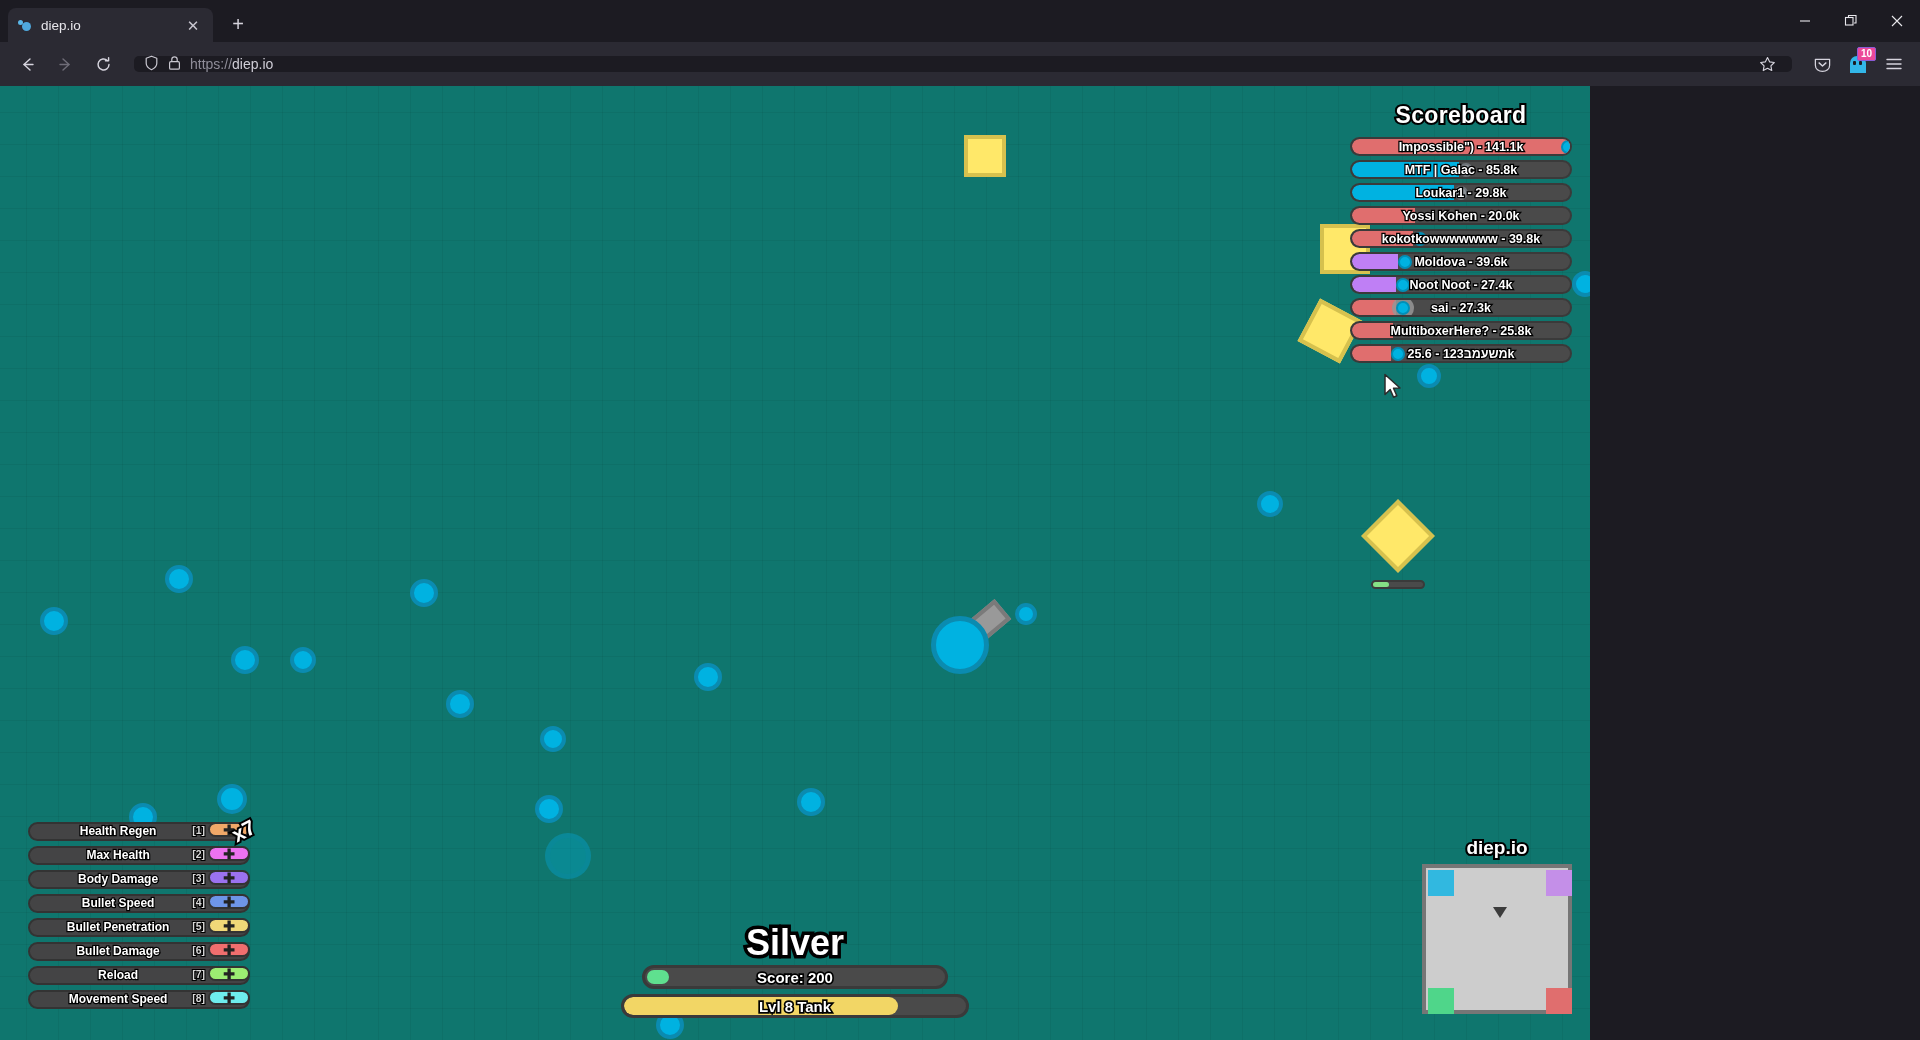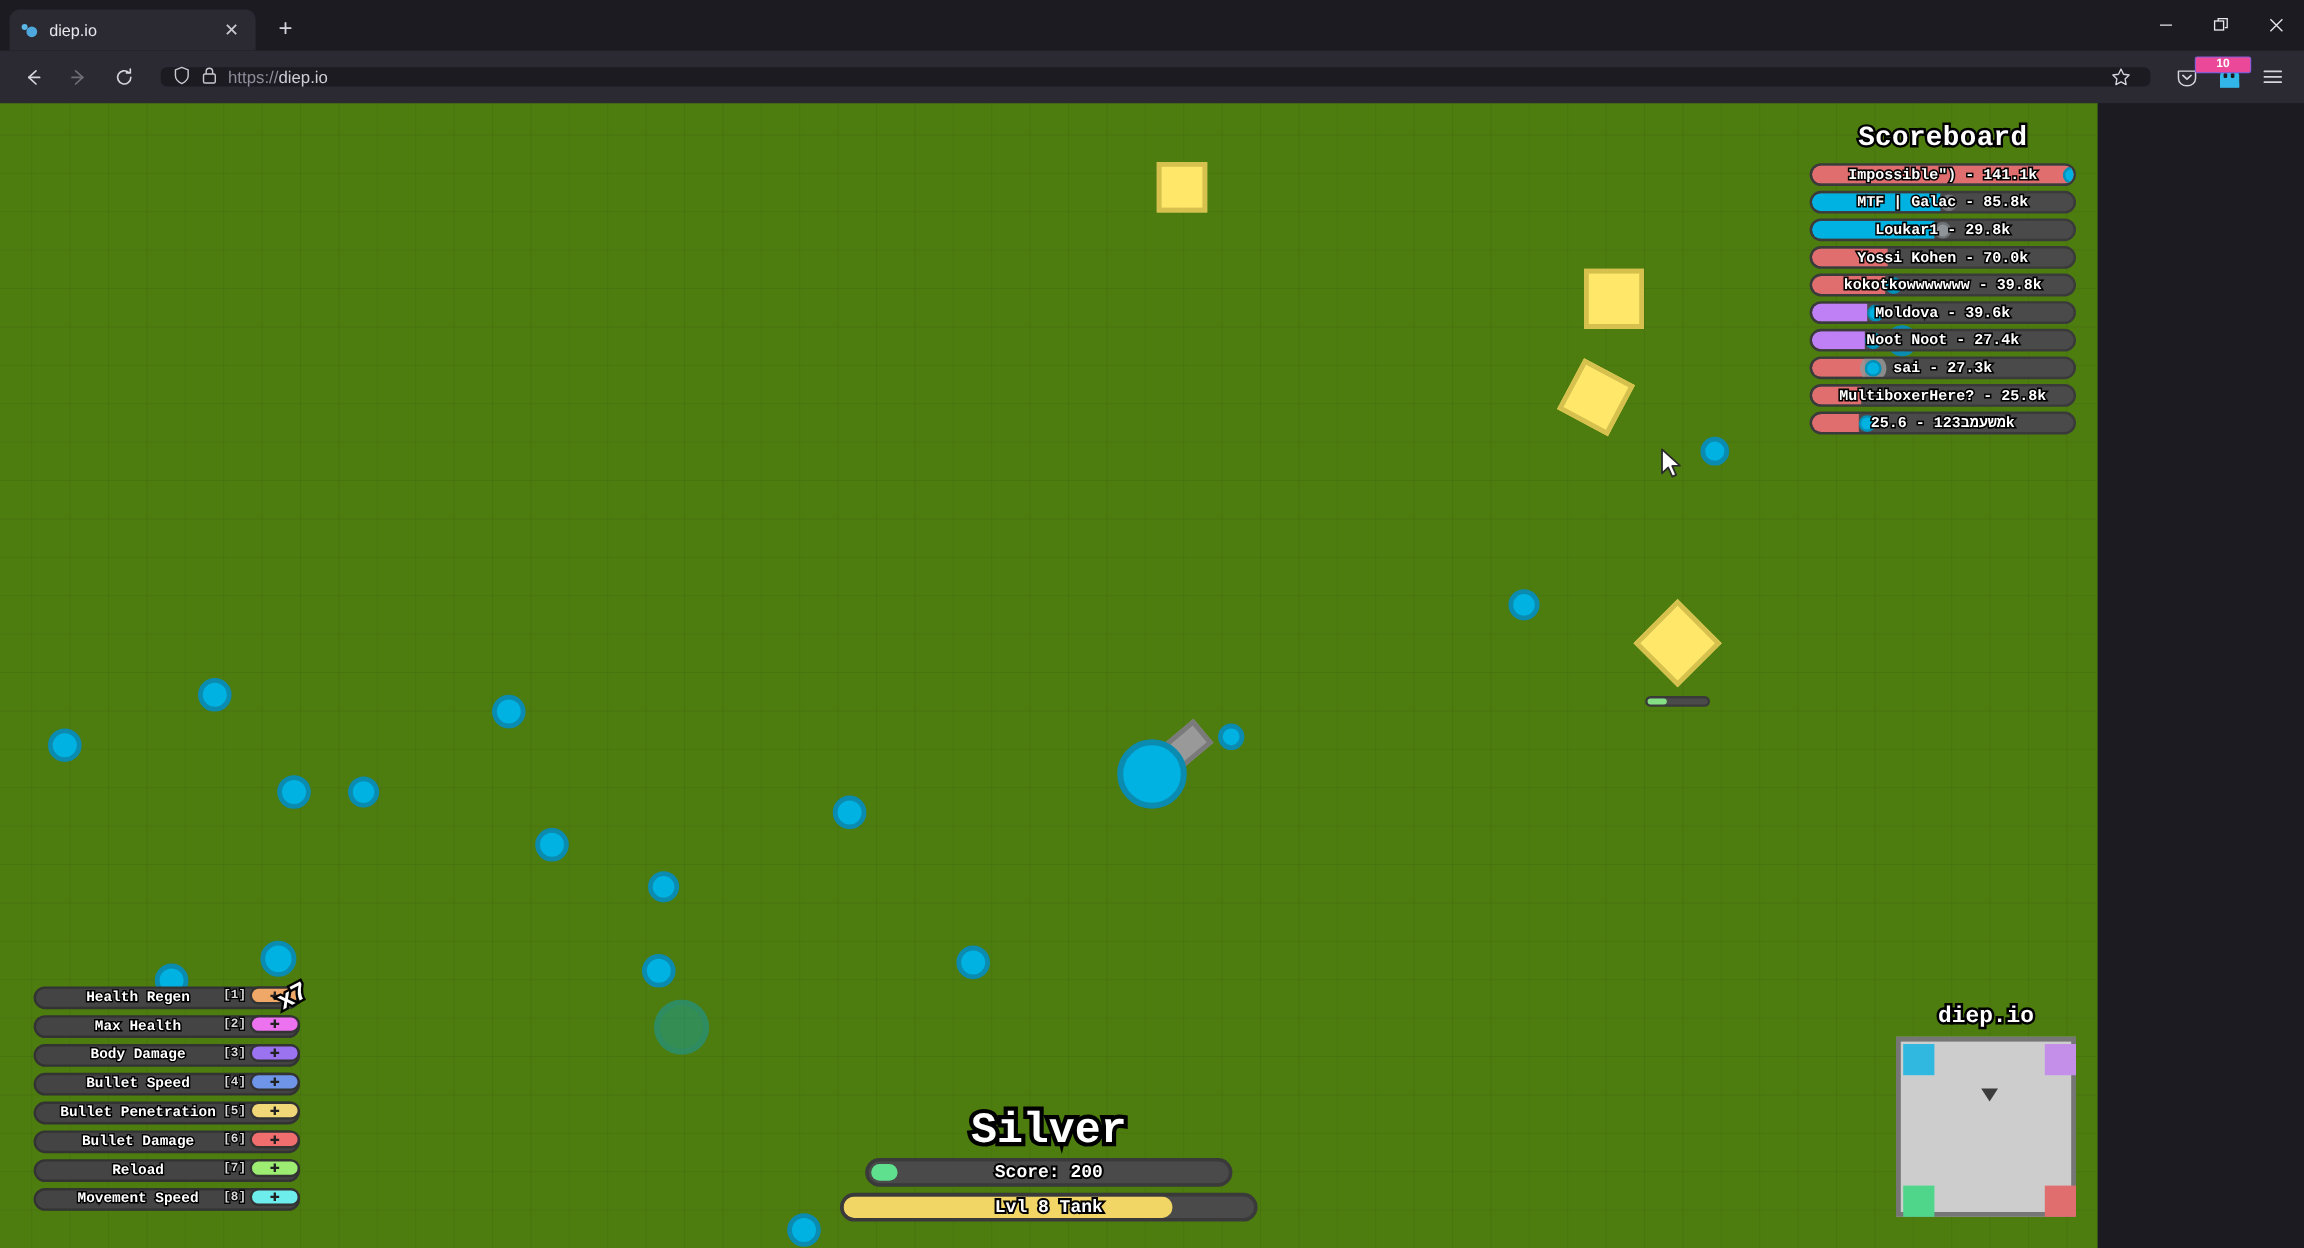--- a/index.html
+++ b/index.html
@@ -43,35 +43,35 @@
     display:flex; align-items:center; padding:0 10px; gap:9px; margin-left:10px; margin-right:6px;
     color:#bfbdc7; font-size:14px;
   }
   .url-text { color:#cfcdd6; font-size:14px; }
   .url-text .scheme { color:#8f8d99; }
   .star { width:30px; height:30px; display:flex; align-items:center; justify-content:center; color:#d6d4de; margin-left:auto; }
   .toolbar-right { display:flex; align-items:center; gap:4px; padding-left:4px; }
   .tb-ic { width:32px; height:32px; display:flex; align-items:center; justify-content:center; color:#d6d4de; position:relative; }
   .ext-badge {
     position:absolute; top:-1px; right:-2px; background:#ec4899; color:#fff;
-    font-size:10px; line-height:12px; padding:0 17px; border-radius:2px; border:1px solid #8a5bd6; font-weight:bold;
+    font-size:10px; line-height:12px; padding:0 3px; border-radius:2px; border:1px solid #8a5bd6; font-weight:bold;
   }
   .ghost { width:16px; height:17px; background:#32b6e8; position:relative; border-radius:7px 7px 0 0; }
   .ghost:after{content:"";position:absolute;bottom:0;left:0;right:0;height:4px;
     background:
       radial-gradient(circle at 2px 0, transparent 2.6px, #32b6e8 2.7px) ,
       transparent;
   }
   .ghost .eye{position:absolute;top:5px;width:3px;height:4px;background:#1c1b22;border-radius:1px;}
   .ghost .eye.l{left:3px;} .ghost .eye.r{left:9px;}
 
   
   #game {
-    position:absolute; left:0; top:86px; width:1748px; height:954px;
-    background:#4d7c0f; overflow:hidden;font-family:Liberation Mono, monospace;
+    position:absolute; left:0; top:86px; width:1590px; height:954px;
+    background:#0f766e; overflow:hidden;
   }
   #grid {
     position:absolute; inset:0;
     background-image:
       linear-gradient(to right, rgba(0,0,0,.055) 1px, transparent 1px),
       linear-gradient(to bottom, rgba(0,0,0,.055) 1px, transparent 1px);
     background-size: 32px 32px;
     background-position: -6px -6px;
   }
 
@@ -305,21 +305,21 @@
             <div class="sb-mini" style="left: 49%; top: 1px; width: 14px; height: 14px; border-radius: 50%; background: rgb(143, 148, 153); border: 2px solid rgb(110, 115, 120);"></div>
             <span class="sb-label">MTF | Galac - 85.8k</span>
           </div>
           <div class="sb-row">
             <div class="sb-fill" style="width: 47%; background: rgb(0, 178, 225);"></div>
             <div class="sb-mini" style="left: 47%; top: 1px; width: 14px; height: 14px; border-radius: 50%; background: rgb(143, 148, 153); border: 2px solid rgb(110, 115, 120);"></div>
             <span class="sb-label">Loukar1 - 29.8k</span>
           </div>
           <div class="sb-row">
             <div class="sb-fill" style="width: 29%; background: rgb(224, 110, 110);"></div>
-            <span class="sb-label">Yossi Kohen - 70.0k</span>
+            <span class="sb-label">Yossi Kohen - 20.0k</span>
           </div>
           <div class="sb-row">
             <div class="sb-fill" style="width: 28%; background: rgb(224, 110, 110);"></div>
             <div class="sb-mini" style="left: 28%; top: 1px; width: 14px; height: 14px; border-radius: 50%; background: rgb(0, 178, 225); border: 2px solid rgb(0, 144, 184);"></div>
             <span class="sb-label">kokotkowwwwwww - 39.8k</span>
           </div>
           <div class="sb-row">
             <div class="sb-fill" style="width: 21%; background: rgb(191, 127, 245);"></div>
             <div class="sb-mini" style="left: 21%; top: 1px; width: 14px; height: 14px; border-radius: 50%; background: rgb(0, 178, 225); border: 2px solid rgb(0, 144, 184);"></div>
             <span class="sb-label">Moldova - 39.6k</span>

